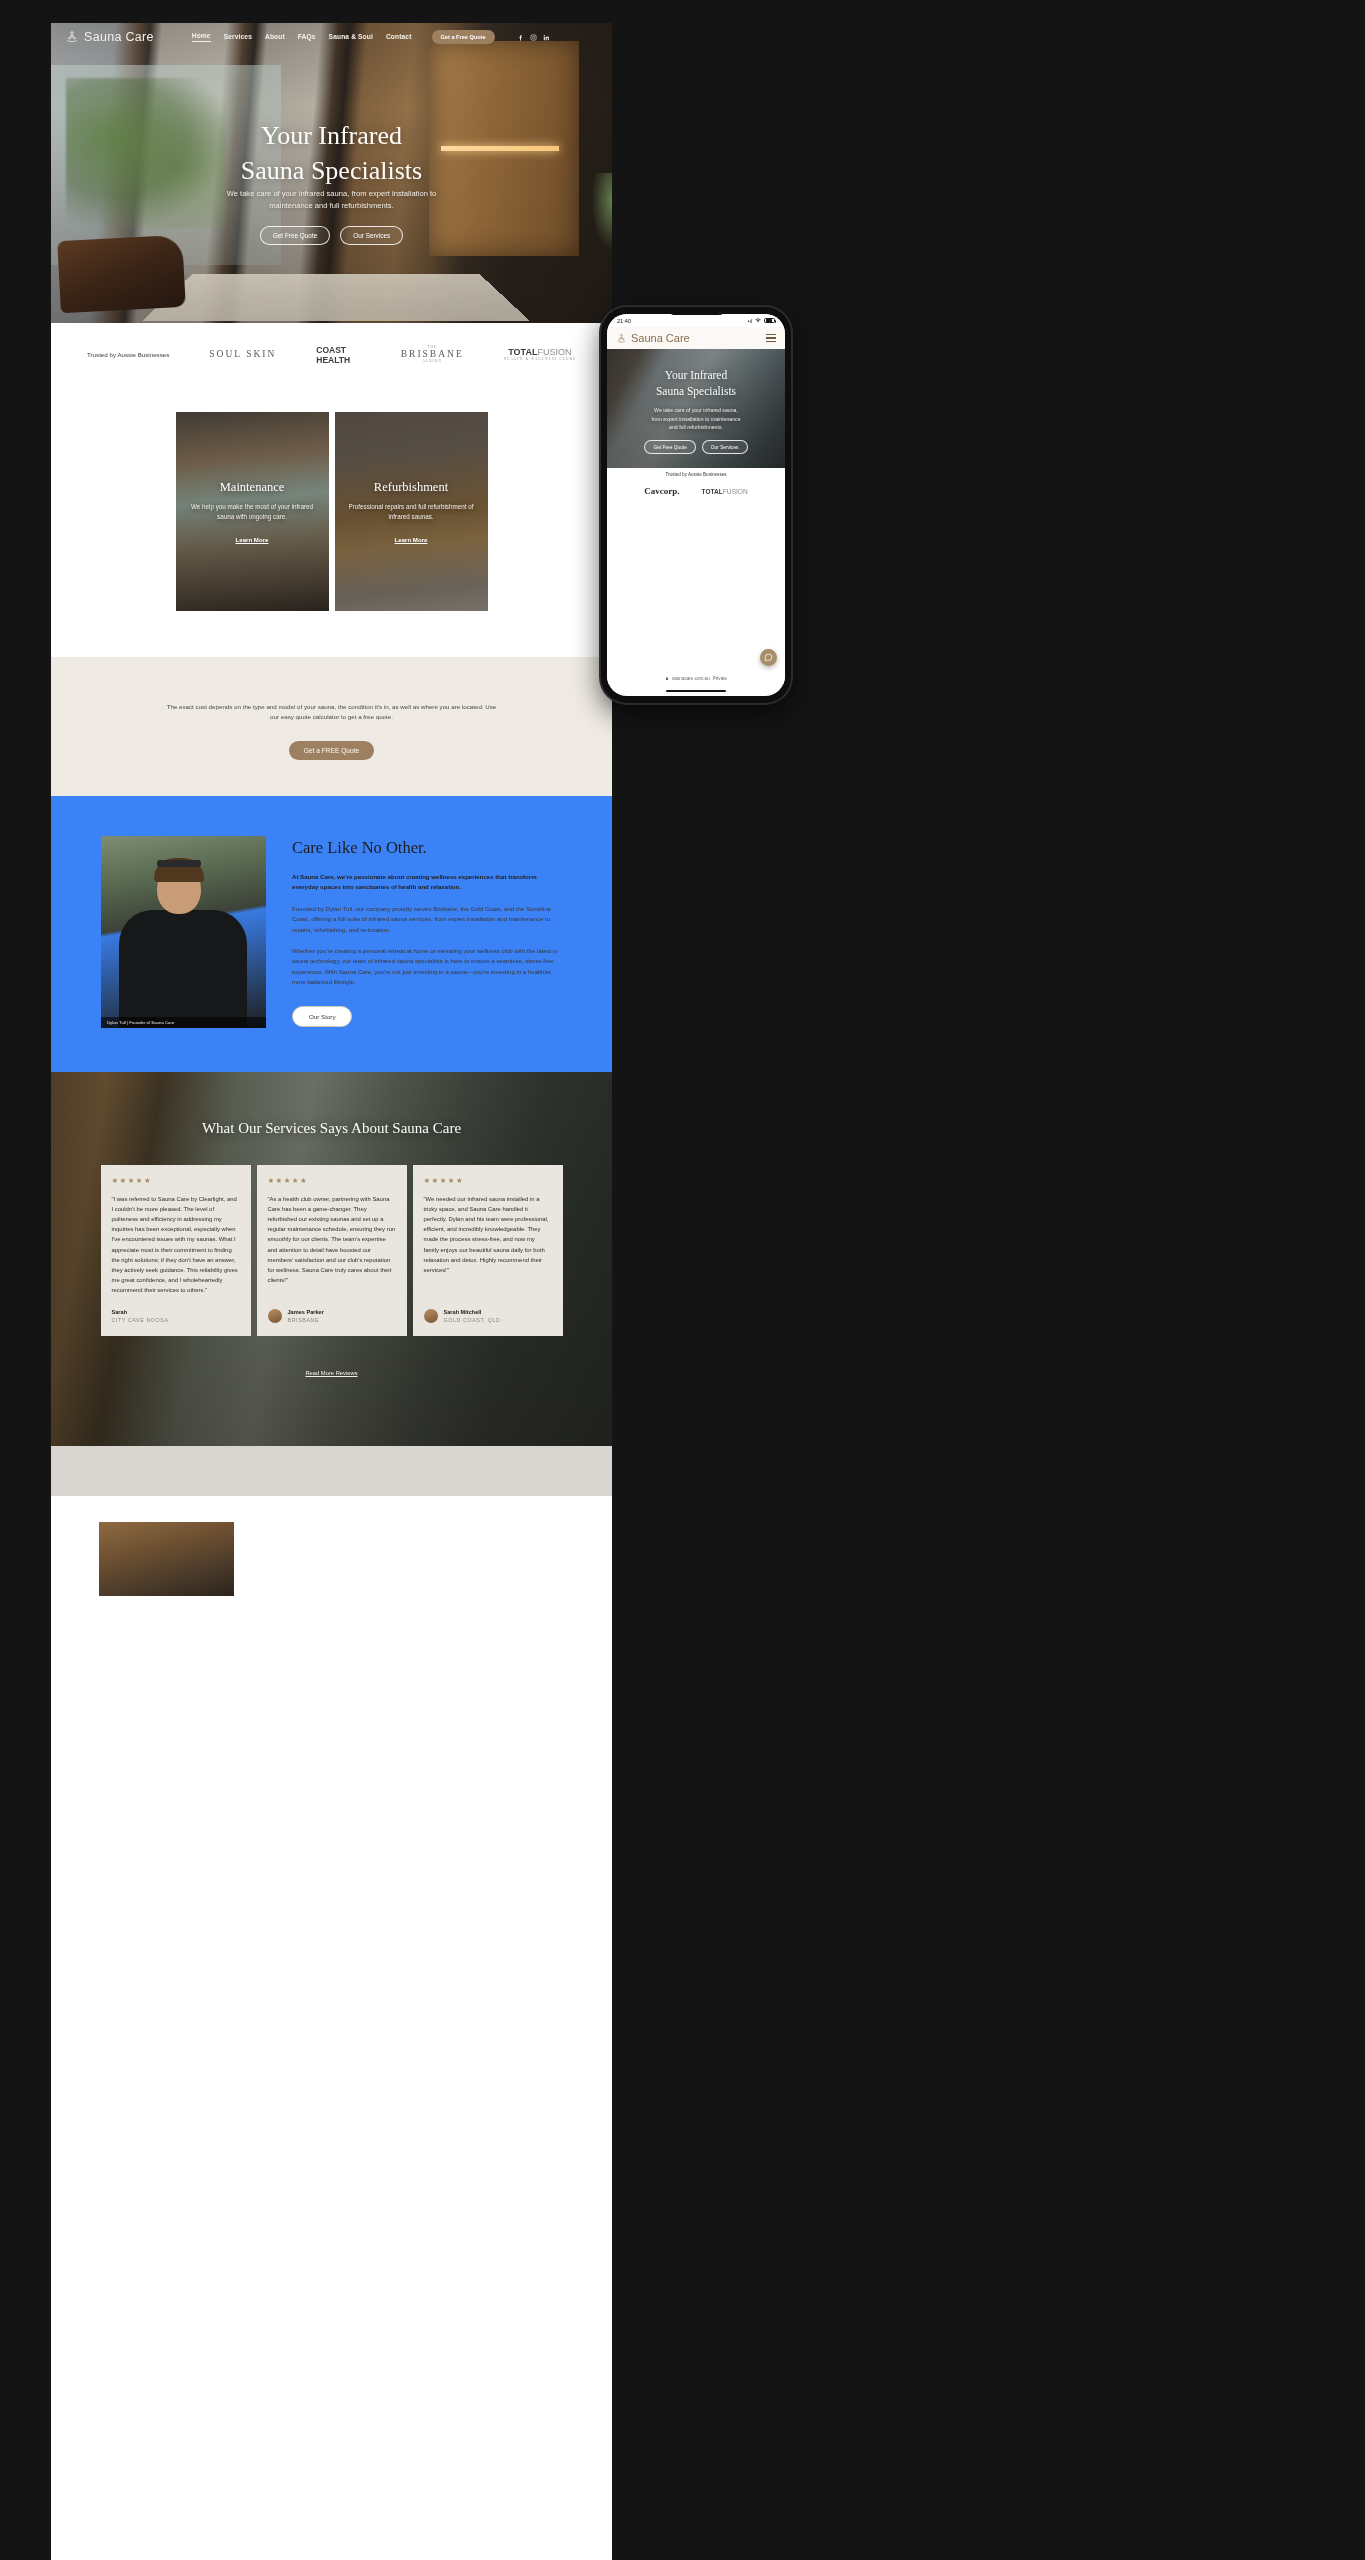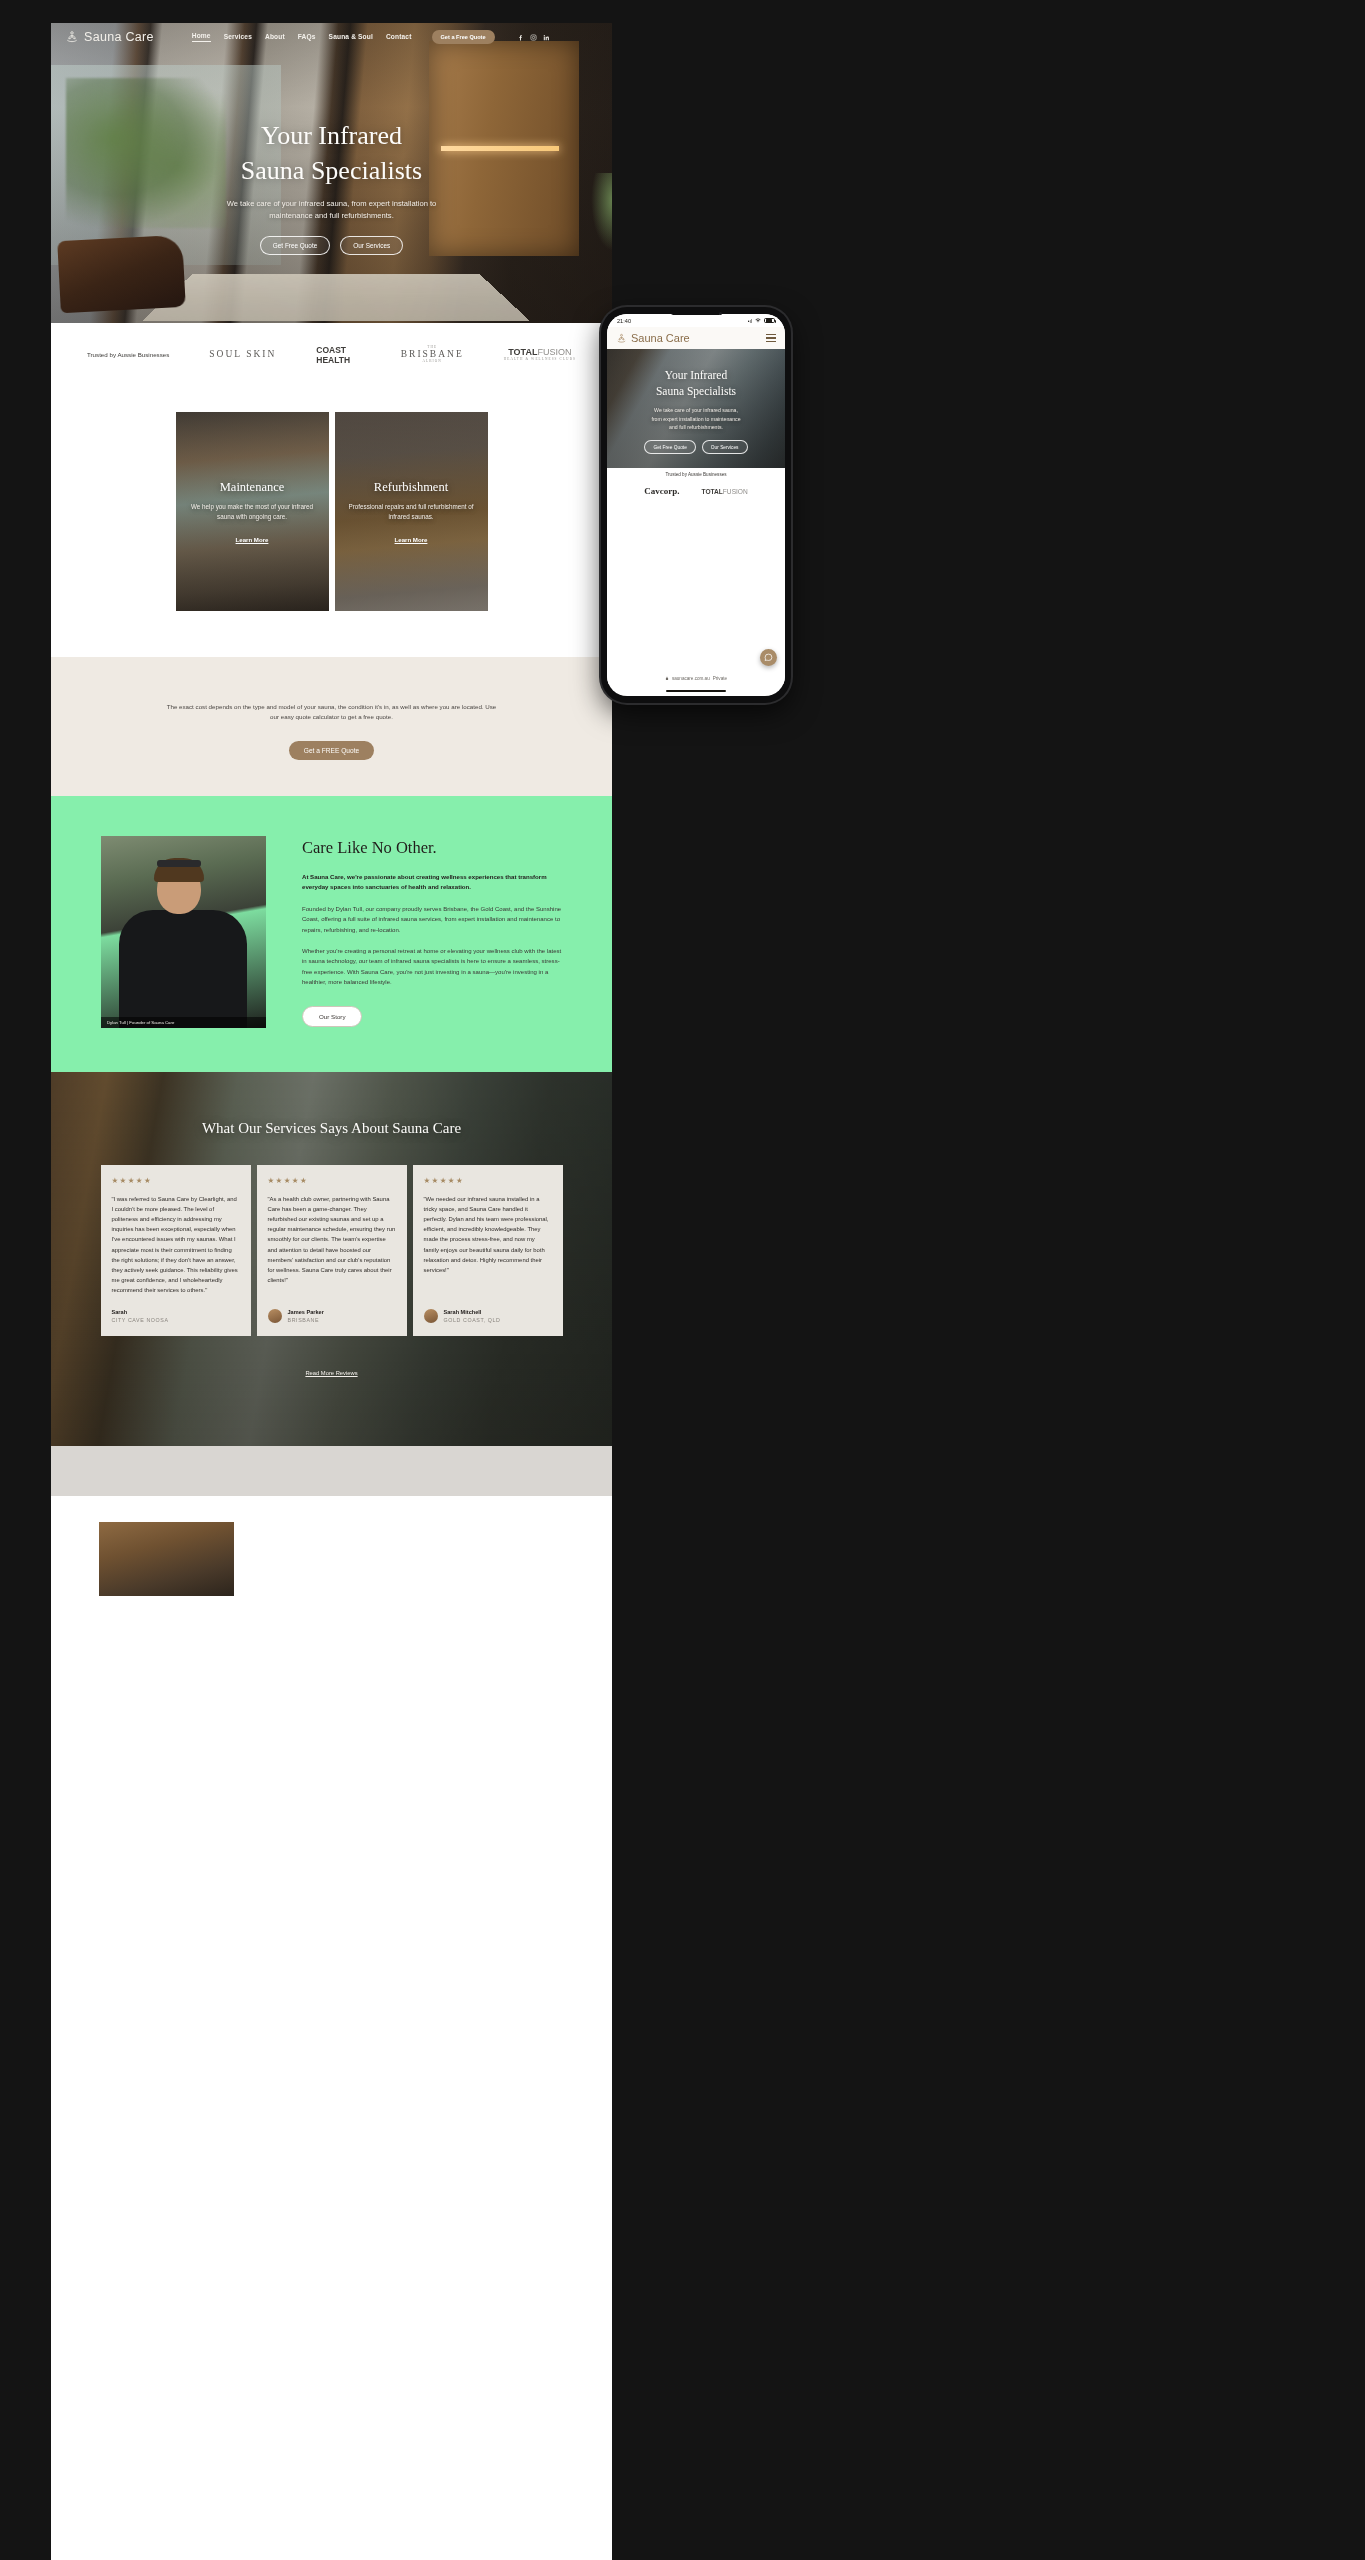--- a/index.html
+++ b/index.html
@@ -91,21 +91,21 @@
   
   .hero-copy {
     position: absolute; left: 0; right: 0; top: 96px; text-align: center; z-index: 5;
   }
   .hero-h1 {
     font-family: "Liberation Serif", serif; font-weight: 400;
     font-size: 26px; line-height: 1.33; color: #fdfcfa;
     text-shadow: 0 1px 8px rgba(0,0,0,.35);
   }
   .hero-sub {
-    margin-top: 10px; font-size: 7.6px; line-height: 1.55; color: #f0ece6;
+    font-size: 7.6px; line-height: 1.55; color: #f0ece6;
     text-shadow: 0 1px 5px rgba(0,0,0,.45);
     text-align: center;
   }
   .hero-btns { margin-top: 14px; display: flex; gap: 10px; justify-content: center; }
   .btn-ghost {
     border: 1px solid rgba(255,255,255,.85); background: rgba(255,255,255,.06);
     color: #fff; font-size: 6.4px; padding: 5px 12px; border-radius: 12px; cursor: pointer;
     white-space: nowrap;
   }
 
@@ -170,21 +170,21 @@
   .cost-p {
     margin: 13px auto 0; width: 330px; font-size: 6.2px; line-height: 1.6; color: #4a4643;
   }
   .btn-solid {
     margin-top: 19px; background: #9d8060; color: #fdfbf8; border: none;
     border-radius: 11px; font-size: 6.6px; padding: 6px 15px; cursor: pointer;
   }
 
   
   .about {
-    background: #86efac; padding: 40px 50px 44px; display: flex; gap: 36px;
+    background: #3b82f6; padding: 40px 50px 44px; display: flex; gap: 26px;
   }
   .about-photo {
     position: relative; width: 165px; height: 192px; flex: none; overflow: hidden;
     background: linear-gradient(170deg,#7e8c72 0%,#5a6b52 22%,#3c4238 44%,#22252018 46%,#1d1f1c 100%);
   }
   .about-photo .head {
     position: absolute; left: 56px; top: 28px; width: 44px; height: 50px;
     border-radius: 50% 50% 46% 46%; background: #c99c78;
   }
   .about-photo .hair {

